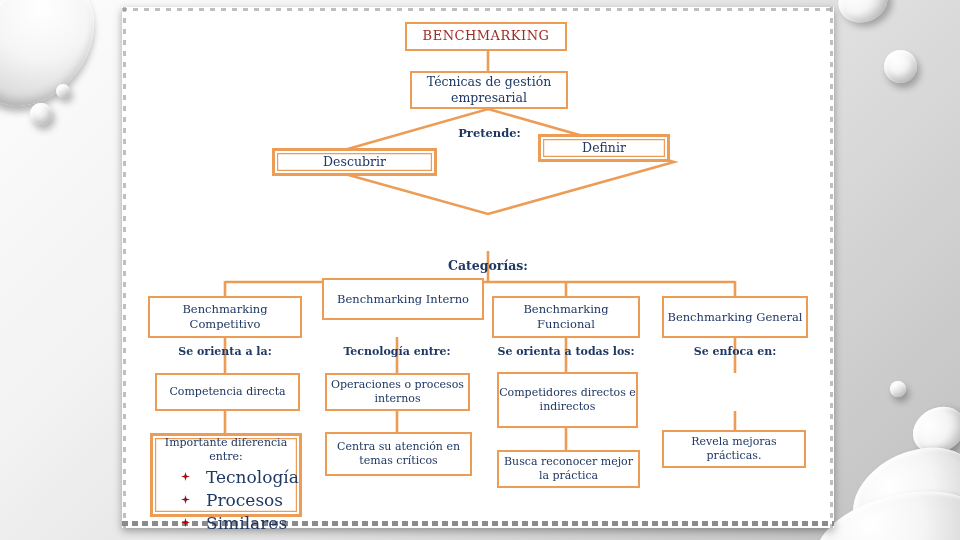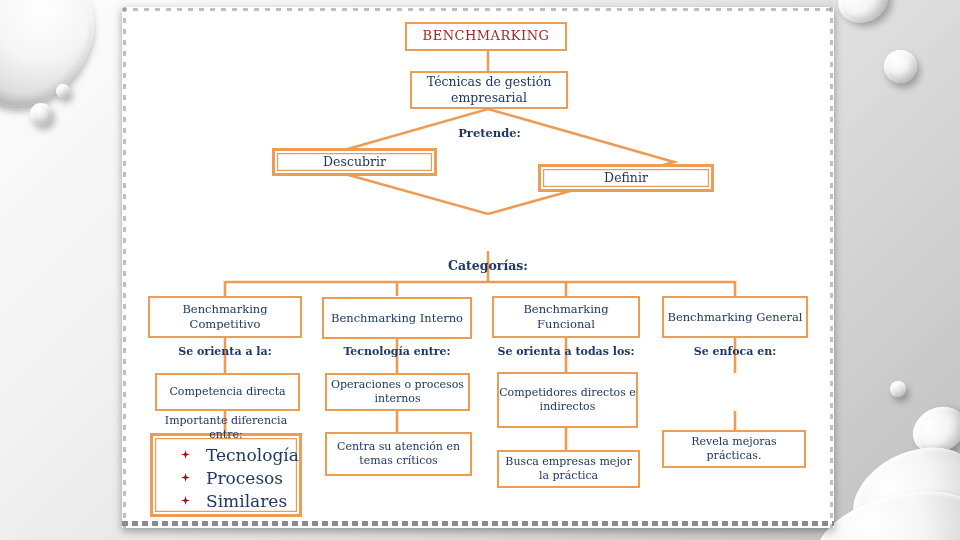--- a/index.html
+++ b/index.html
@@ -60,21 +60,21 @@
   }
   .lbl{
     position:absolute;z-index:1;
     color:var(--navy);font-weight:bold;text-align:center;
     font-size:11.5px;line-height:1.2;
   }
   .title-red{color:var(--red);font-size:13px;letter-spacing:.5px;}
   .fs12{font-size:12.5px;}
   .fs11{font-size:11px;}
   
-  .node.list{flex-direction:column;justify-content:flex-end;padding:12px 4px 2px 4px;}
+  .node.list{flex-direction:column;justify-content:space-between;padding:0 4px 2px 4px;}
   .bullet-row{
     display:flex;align-items:center;width:100%;
     padding-left:24px;margin-top:1px;text-align:left;font-size:17px;
   }
   .bullet-row .bicon{display:inline-block;margin-right:16px;line-height:0;}
 </style>
 </head>
 <body>
 
 <div class="bubble" style="left:-18px;top:-28px;width:105px;height:140px;transform:rotate(38deg);"></div>
@@ -113,21 +113,21 @@
   </svg>
 
   <div class="node title-red" style="left:283px;top:15px;width:162px;height:29px;">BENCHMARKING</div>
 
   <div class="node fs12" style="left:288px;top:64px;width:158px;height:38px;">Técnicas de gestión empresarial</div>
 
   <div class="lbl" style="left:320px;top:120px;width:95px;">Pretende:</div>
 
   <div class="node double fs12" style="left:150px;top:141px;width:165px;height:28px;">Descubrir</div>
 
-  <div class="node double fs12" style="left:416px;top:157px;width:176px;height:28px;">Definir</div>
+  <div class="node double fs12" style="left:416px;top:127px;width:132px;height:28px;">Definir</div>
 
 
   <div class="lbl fs12" style="left:296px;top:251px;width:140px;">Categorías:</div>
 
   <div class="node" style="left:26px;top:289px;width:154px;height:42px;">Benchmarking Competitivo</div>
   <div class="lbl fs11" style="left:26px;top:338px;width:154px;">Se orienta a la:</div>
   <div class="node fs11" style="left:33px;top:366px;width:145px;height:38px;">Competencia directa</div>
   <div class="node double list fs11" style="left:28px;top:426px;width:152px;height:84px;">
     <div>Importante diferencia entre:</div>
     <div class="bullet-row">
@@ -152,26 +152,26 @@
       <span class="bicon">
         <svg width="9" height="9" viewBox="0 0 12 12">
           <path d="M6 0 L7.6 6 L6 12 L4.4 6 Z" style="fill:var(--navy)"></path>
           <path d="M0 6 L6 4.4 L12 6 L6 7.6 Z" style="fill:var(--bullet-red)"></path>
         </svg>
       </span>
       <span>Similares</span>
     </div>
   </div>
 
-  <div class="node" style="left:200px;top:290px;width:150px;height:42px;">Benchmarking Interno</div>
+  <div class="node" style="left:200px;top:271px;width:162px;height:42px;">Benchmarking Interno</div>
   <div class="lbl fs11" style="left:198px;top:338px;width:154px;">Tecnología entre:</div>
   <div class="node fs11" style="left:203px;top:366px;width:145px;height:38px;">Operaciones o procesos internos</div>
   <div class="node fs11" style="left:203px;top:425px;width:147px;height:44px;">Centra su atención en temas críticos</div>
 
   <div class="node" style="left:370px;top:289px;width:148px;height:42px;">Benchmarking Funcional</div>
   <div class="lbl fs11" style="left:366px;top:338px;width:156px;">Se orienta a todas los:</div>
   <div class="node fs11" style="left:375px;top:365px;width:141px;height:56px;">Competidores directos e indirectos</div>
-  <div class="node fs11" style="left:375px;top:443px;width:143px;height:38px;">Busca empresas mejor la práctica</div>
+  <div class="node fs11" style="left:375px;top:443px;width:143px;height:38px;">Busca reconocer mejor la práctica</div>
 
   <div class="node" style="left:540px;top:289px;width:146px;height:42px;">Benchmarking General</div>
   <div class="lbl fs11" style="left:540px;top:338px;width:146px;">Se enfoca en:</div>
   <div class="node fs11" style="left:540px;top:423px;width:144px;height:38px;">Revela mejoras prácticas.</div>
 </div>
 
 </body></html>

